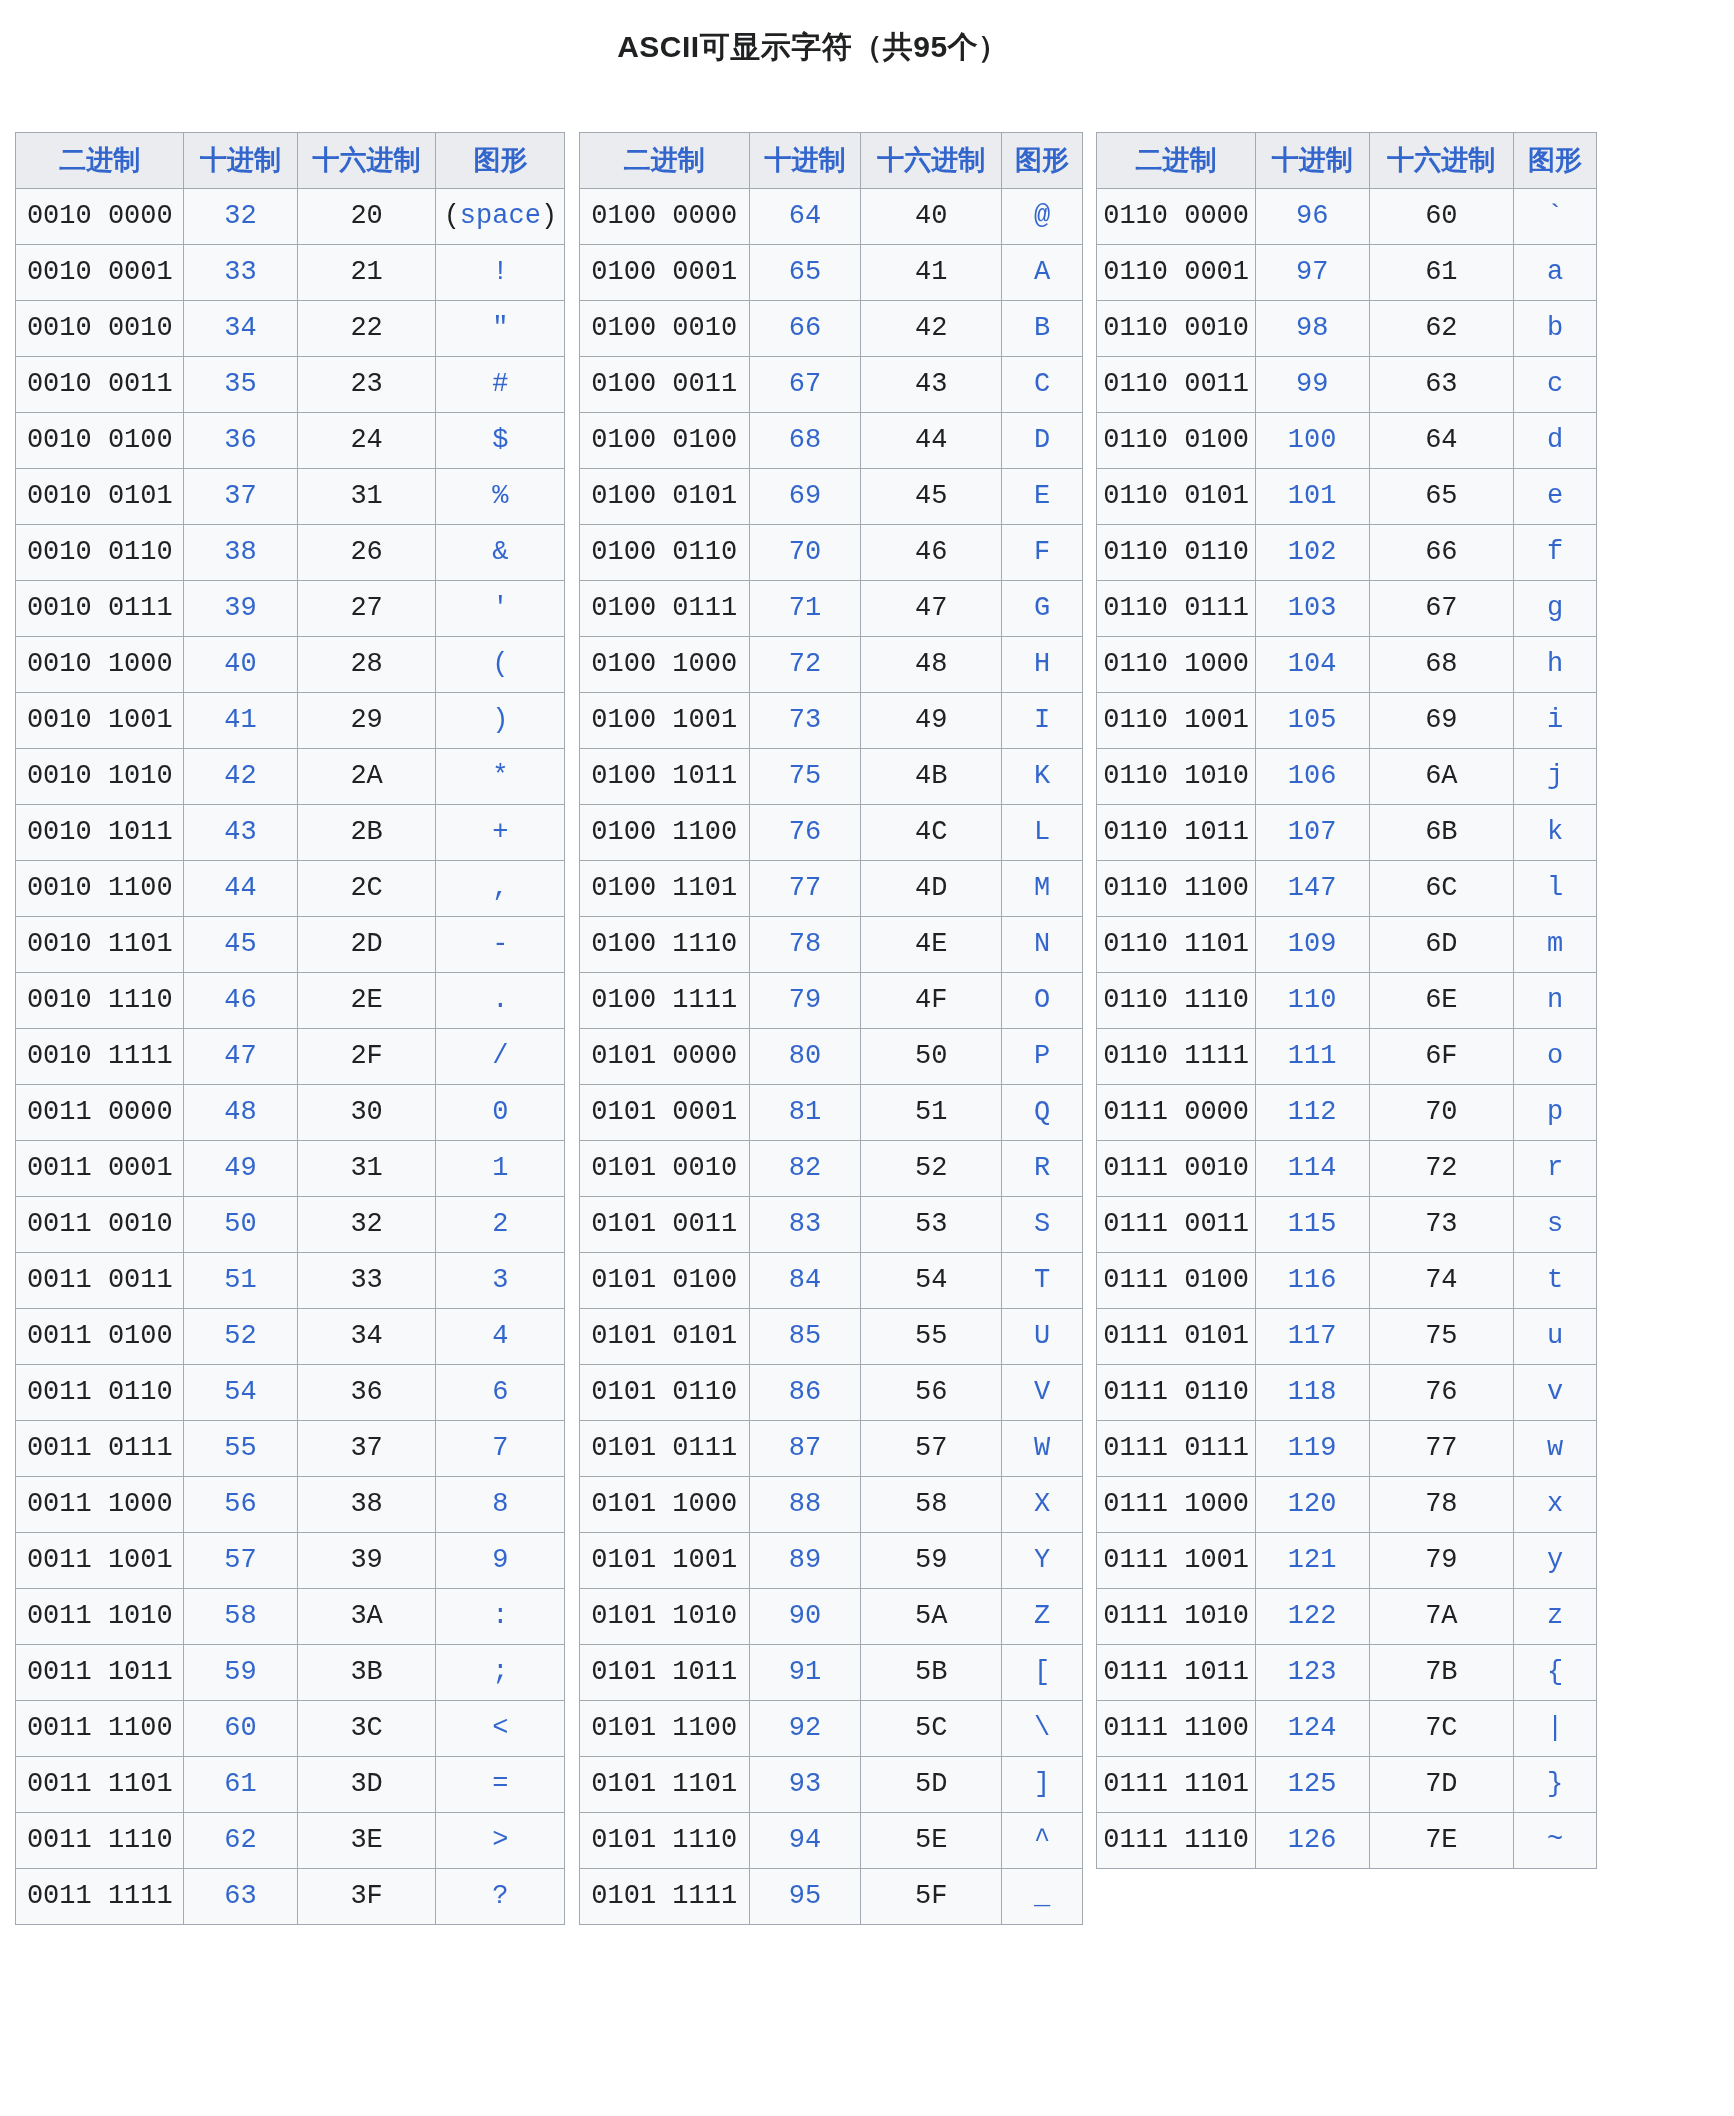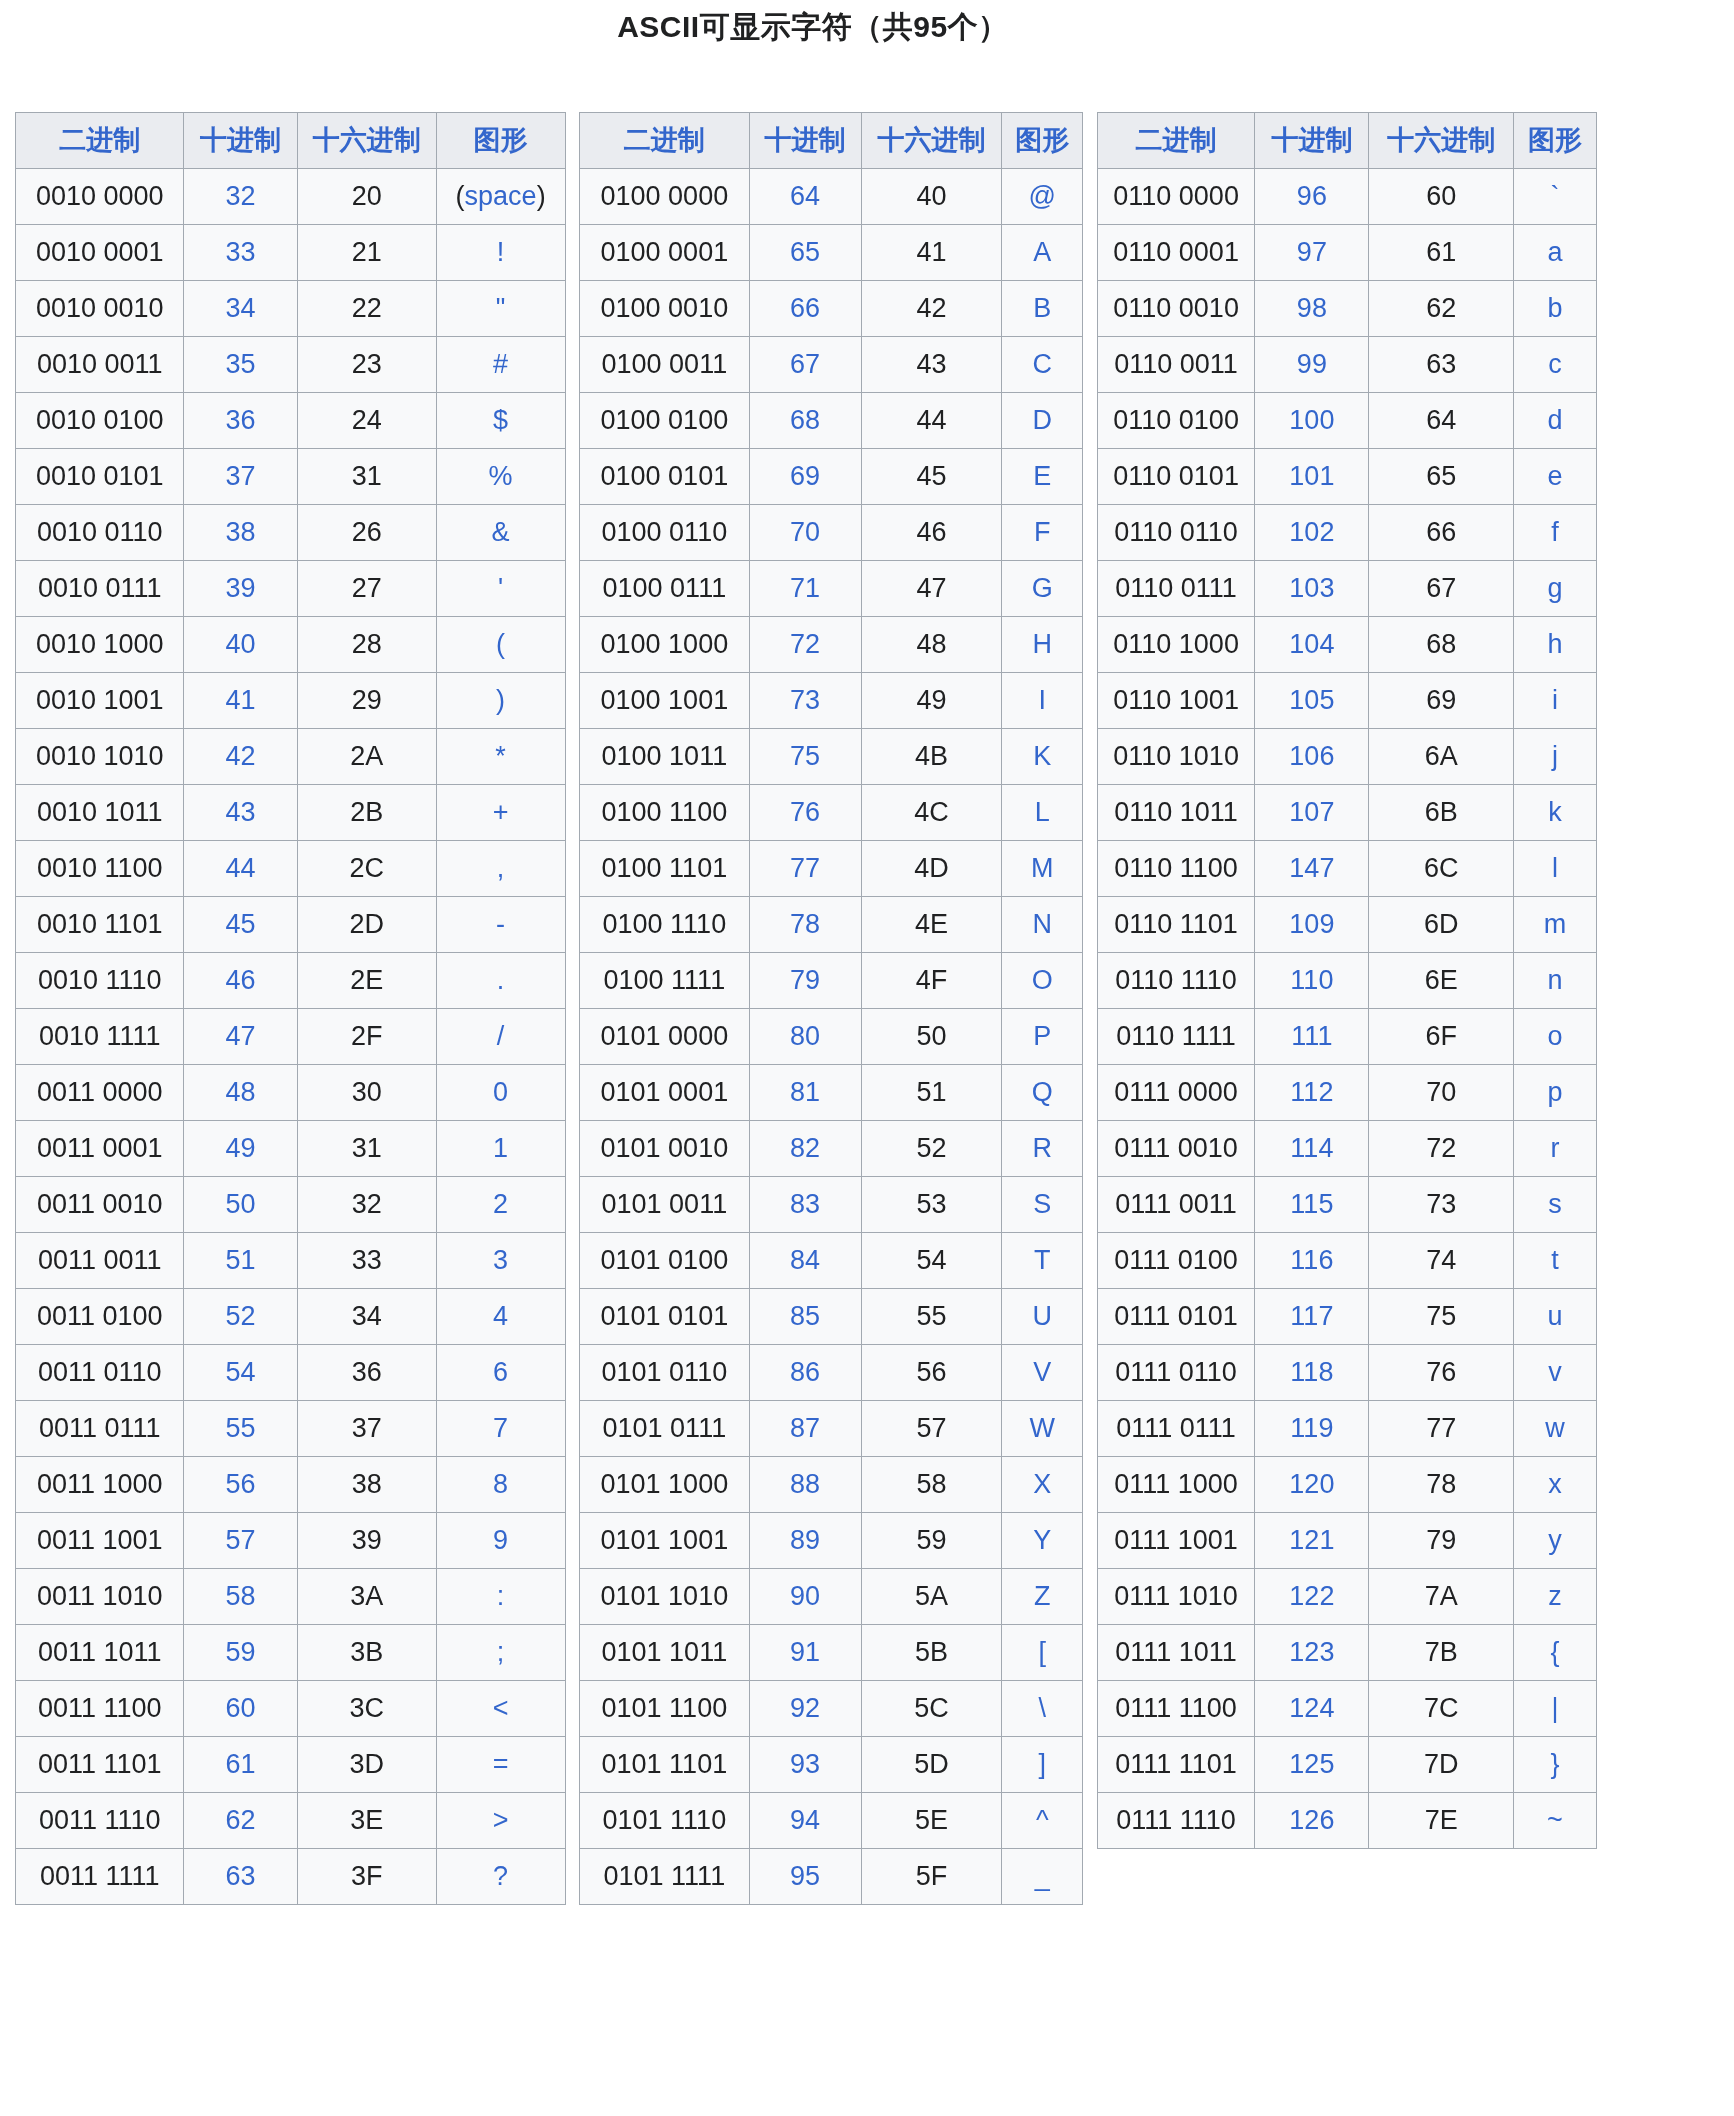--- a/index.html
+++ b/index.html
@@ -6,38 +6,39 @@
     margin: 0;
     padding: 0;
     background: #ffffff;
     font-family: "Liberation Sans", sans-serif;
     color: #202122;
   }
   .page {
     width: 1734px;
     height: 2116px;
     box-sizing: border-box;
-    padding-top: 3px;
+    padding-top: 23px;
     overflow: hidden;
   }
   .content {
     margin-left: 15.4px;
     width: 1595px;
   }
   .title {
     text-align: center;
     font-size: 30px;
     font-weight: bold;
     color: #202122;
     margin: 3.9px 0 64px 0;
     letter-spacing: 0.5px;
   }
   .tables {
     display: flex;
     align-items: flex-start;
+    font-family: Liberation Mono, monospace;
   }
   table.wikitable {
     border-collapse: collapse;
     background: #f8f9fa;
     table-layout: fixed;
     margin-right: 13.5px;
     font-size: 27px;
   }
   table.wikitable th,
   table.wikitable td {

